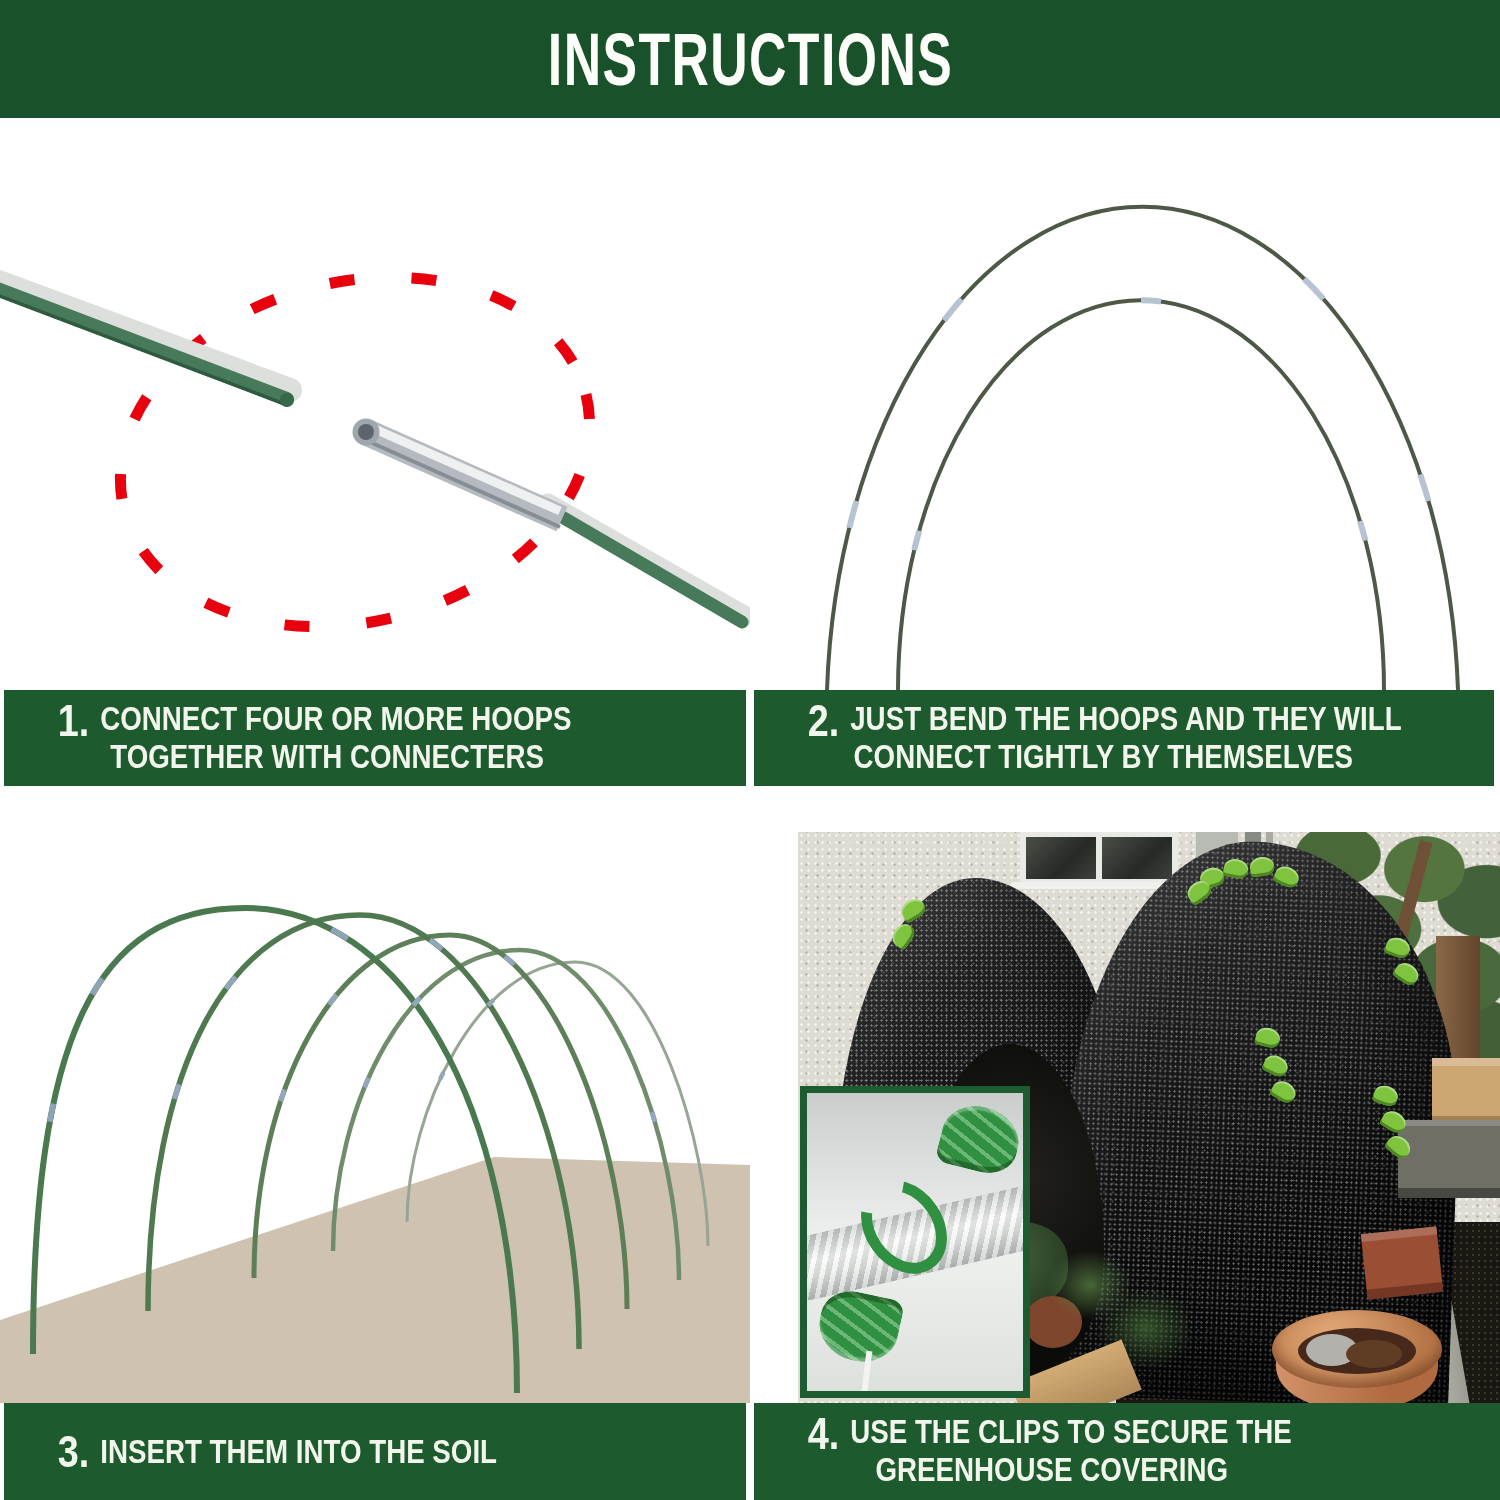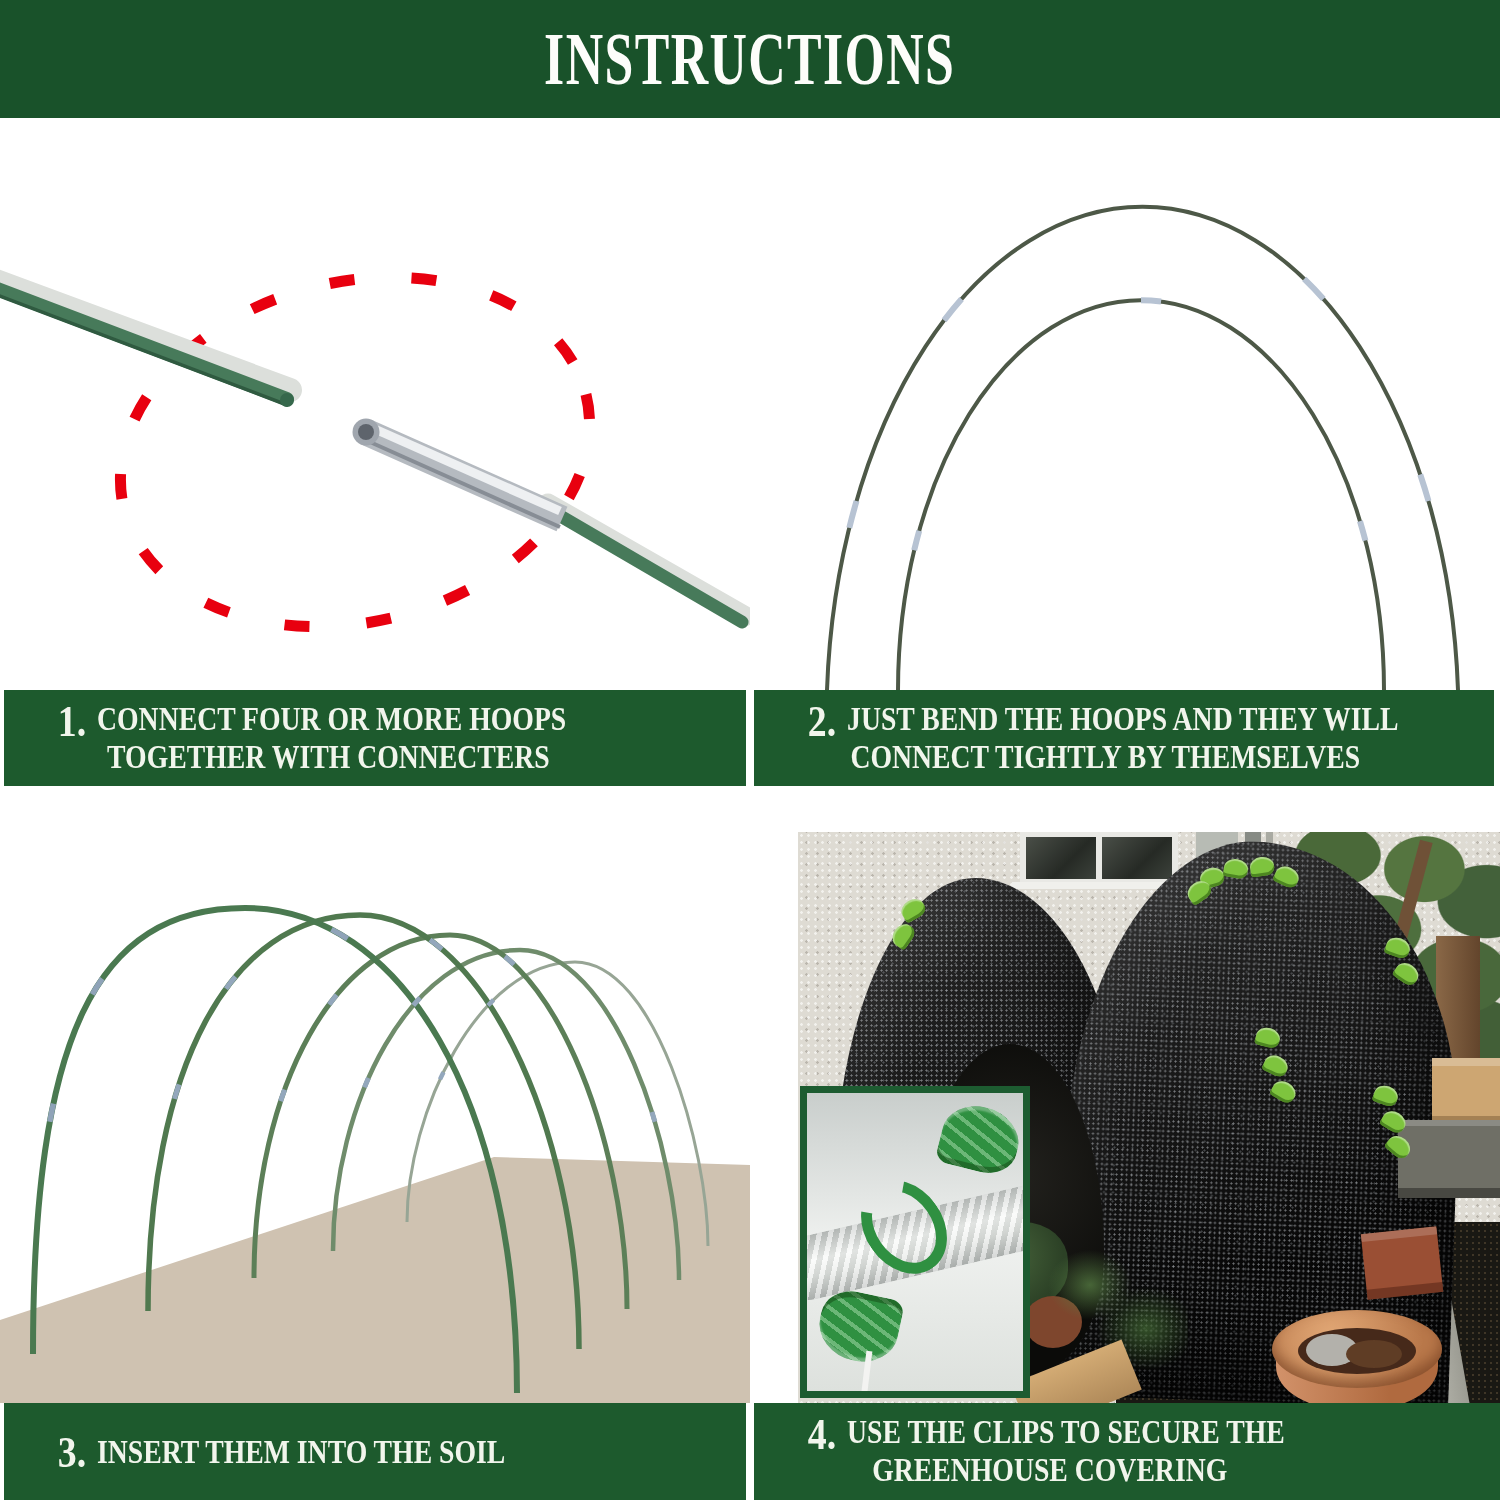--- a/index.html
+++ b/index.html
@@ -1,17 +1,17 @@
 <!DOCTYPE html>
 <html><head>
 <meta charset="utf-8">
 <style>
   html,body{margin:0;padding:0;background:#fff;}
   .page{position:relative;width:1500px;height:1500px;background:#ffffff;overflow:hidden;
-        font-family:Liberation Serif, serif;}
+        font-family:Liberation Sans, sans-serif;}
   .page *{position:absolute;box-sizing:border-box;}
 
   
   .hdr{left:0;top:0;width:1500px;height:118px;background:#19522a;
        display:flex;align-items:center;justify-content:center;}
   .hdr-title{position:static;color:#fdfdfa;font-weight:700;font-size:74px;letter-spacing:2px;
              transform:scaleX(.70);white-space:nowrap;}
 
   
   .q1{left:0;top:118px;}

